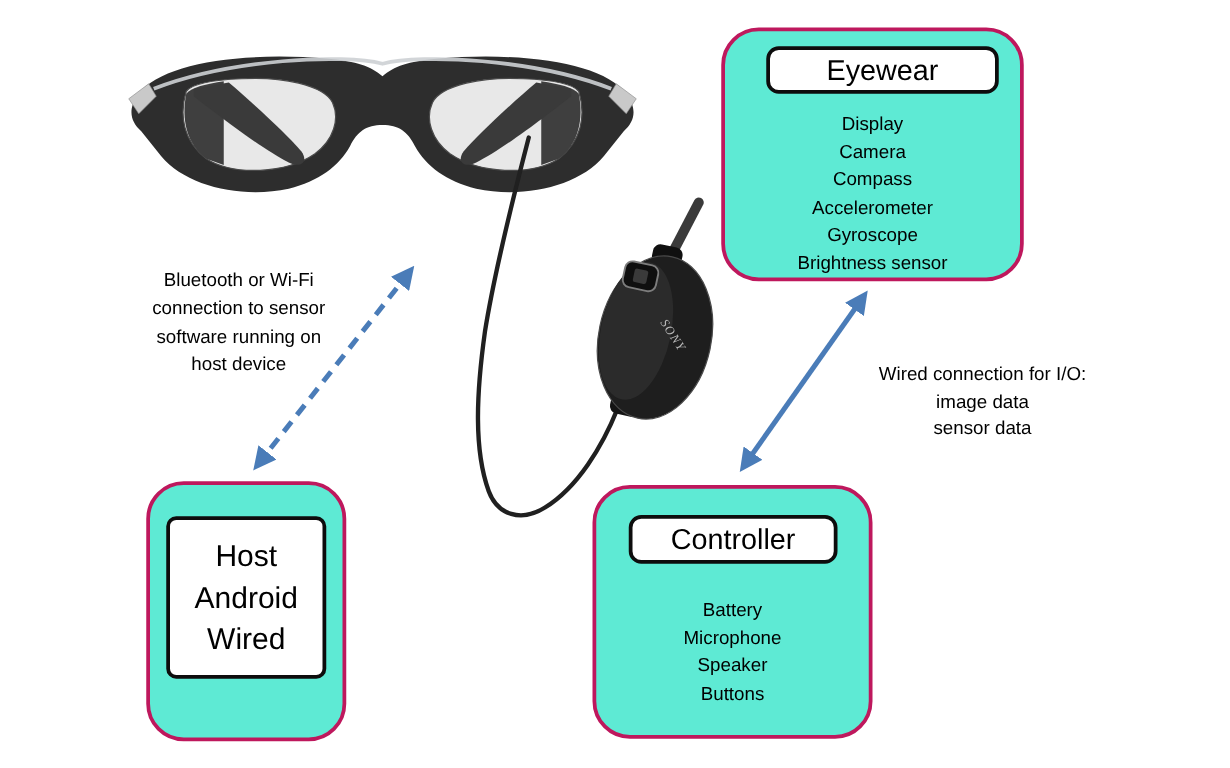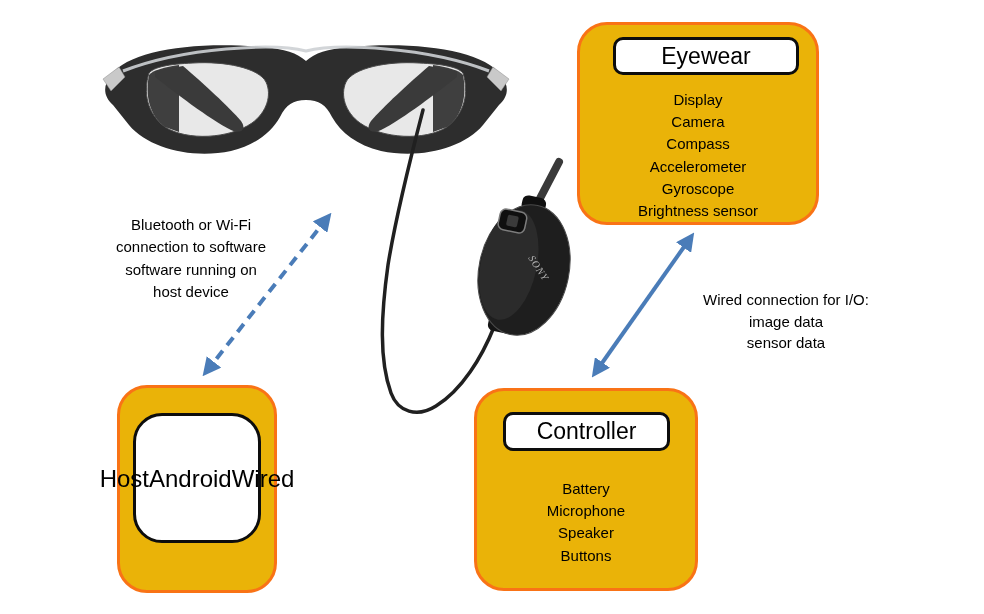--- a/index.html
+++ b/index.html
@@ -1,39 +1,39 @@
 <!DOCTYPE html>
 <html><head>
 <meta charset="utf-8">
 <style>
   html,body{margin:0;padding:0;background:#ffffff;}
   .canvas{
     position:relative;width:984px;height:614px;background:#ffffff;
     font-family:"Liberation Sans", sans-serif;color:#000;overflow:hidden;
   }
   .bigbox{
-    position:absolute;background:#eab308;border:3px solid #f97316;
+    position:absolute;background:#5eead4;border:3px solid #be185d;
     border-radius:30px;box-sizing:border-box;
   }
   .titlebox{
     position:absolute;background:#ffffff;border:3px solid #0d0d0d;
     border-radius:10px;display:flex;align-items:center;justify-content:center;
     font-size:23px;box-sizing:border-box;white-space:nowrap;
   }
   .feature-list{
     position:absolute;left:0;right:0;text-align:center;
     font-size:15px;line-height:22.2px;
   }
   .annot{
     position:absolute;text-align:center;font-size:15px;line-height:22.3px;
   }
   .hostbox-inner{
     position:absolute;background:#ffffff;border:3px solid #0d0d0d;
-    border-radius:29px;box-sizing:border-box;
-    display:flex;flex-direction:row;align-items:center;justify-content:center;
+    border-radius:8px;box-sizing:border-box;
+    display:flex;flex-direction:column;align-items:center;justify-content:center;
     font-size:24px;line-height:33px;text-align:center;
   }
   #art{position:absolute;left:0;top:0;z-index:3;pointer-events:none;}
   .layer2{z-index:2;}
 </style>
 </head>
 <body>
 
 <div class="canvas">
 
@@ -66,21 +66,21 @@
   <div class="bigbox layer2" style="left:117px;top:385px;width:160px;height:208px;">
     <div class="hostbox-inner" style="left:13px;top:25px;width:128px;height:130px;">
       <div>Host</div>
       <div>Android</div>
       <div>Wired</div>
     </div>
   </div>
 
   <div class="annot layer2" style="left:88px;top:214px;width:206px;">
     <div>Bluetooth or Wi-Fi</div>
-    <div>connection to software</div>
+    <div>connection to sensor</div>
     <div>software running on</div>
     <div>host device</div>
   </div>
 
   <div class="annot layer2" style="left:681px;top:289px;width:210px;line-height:21.7px;">
     <div>Wired connection for I/O:</div>
     <div>image data</div>
     <div>sensor data</div>
   </div>
 

